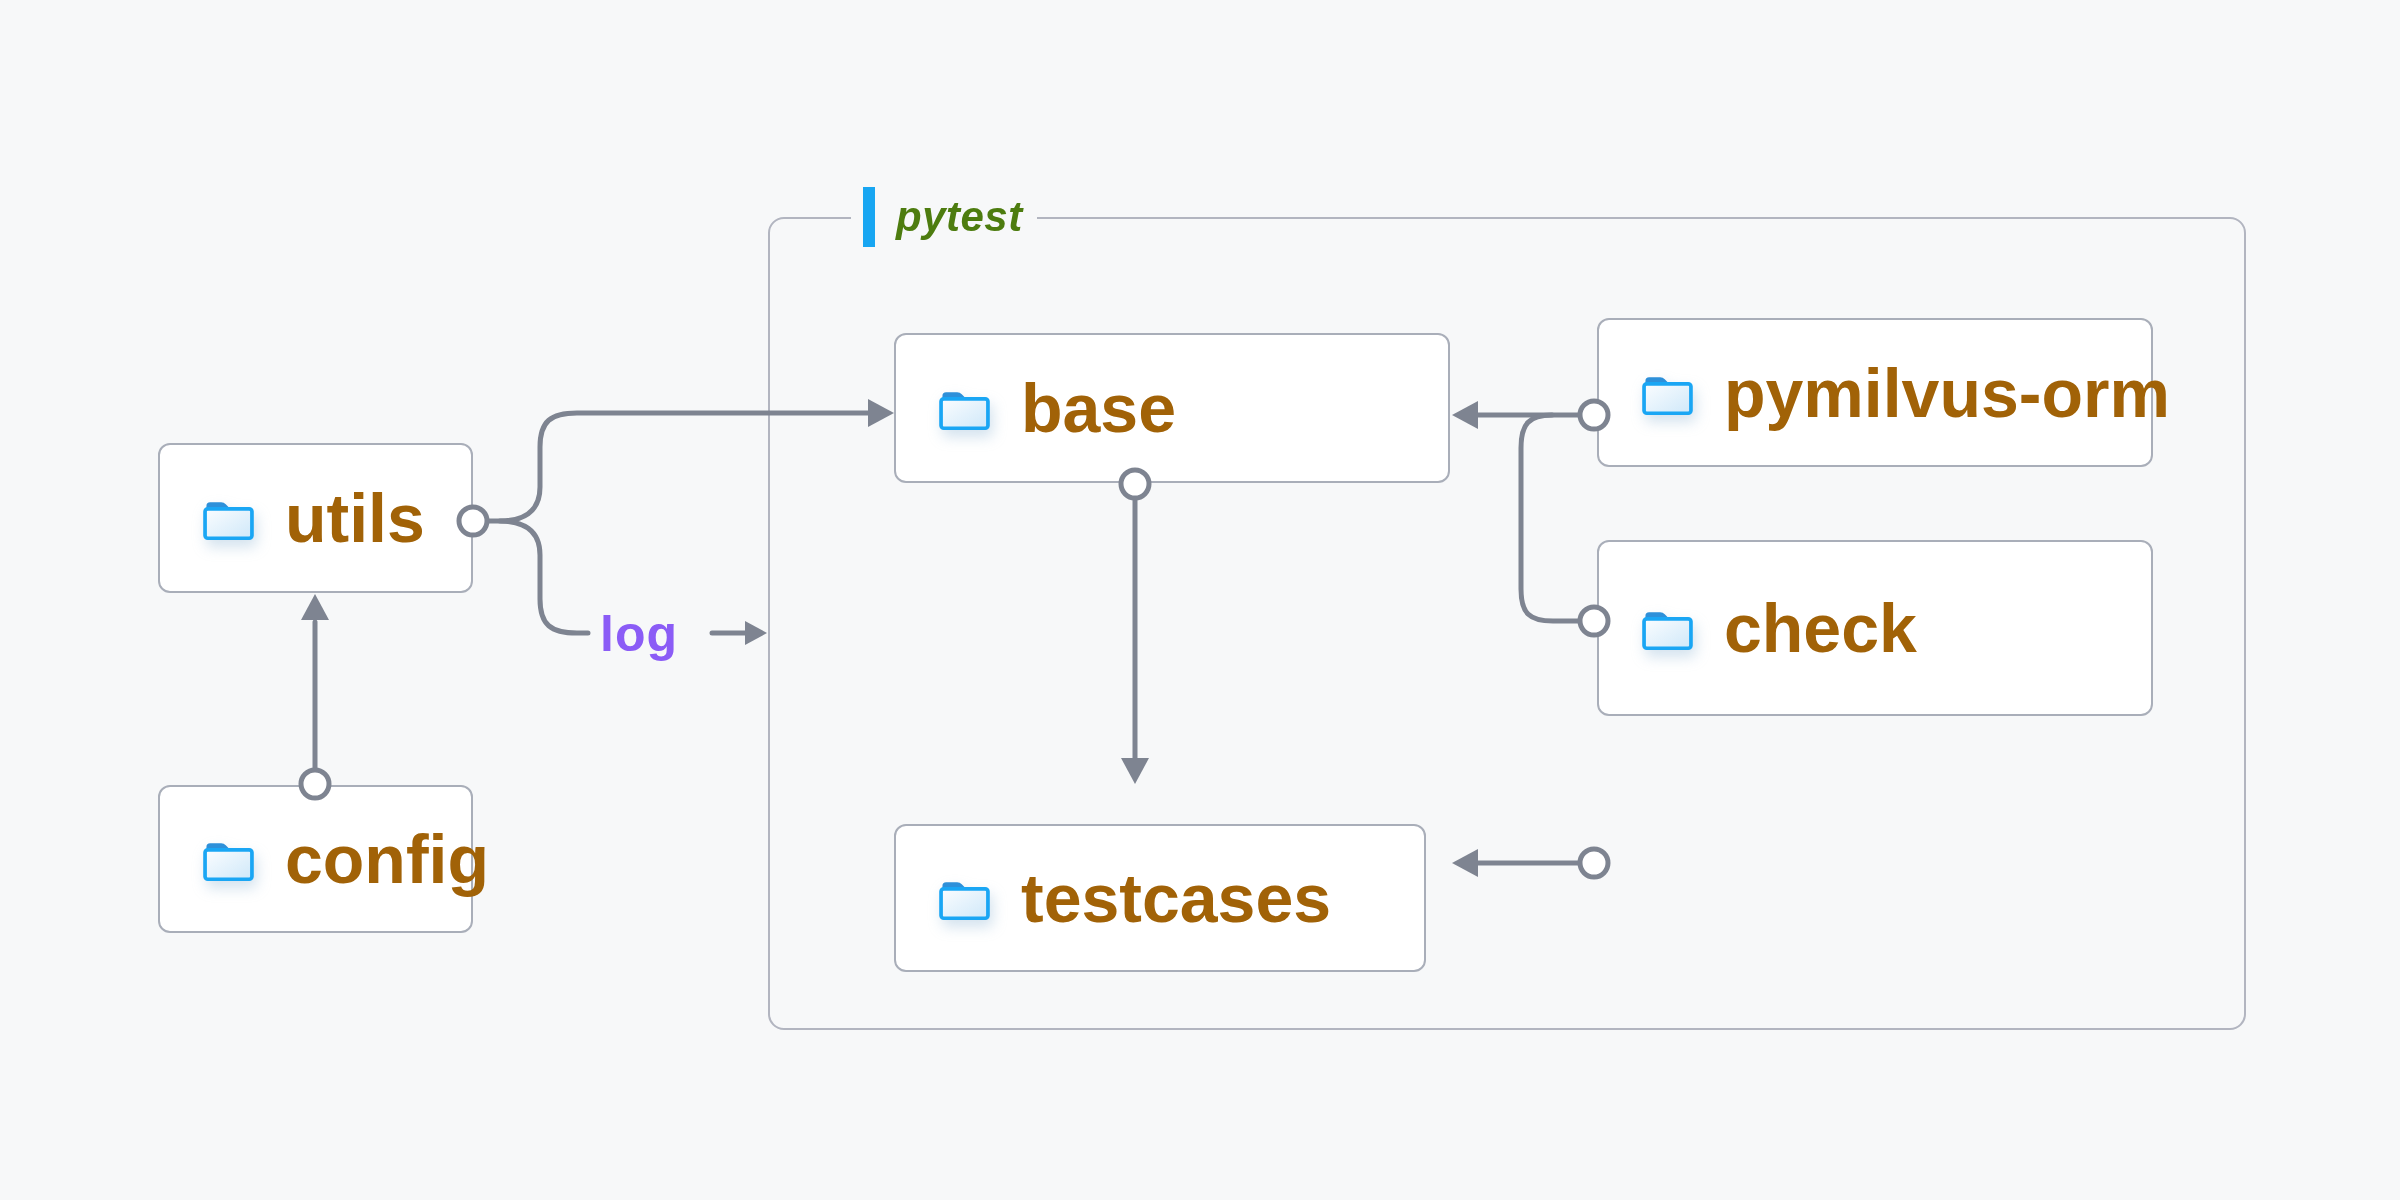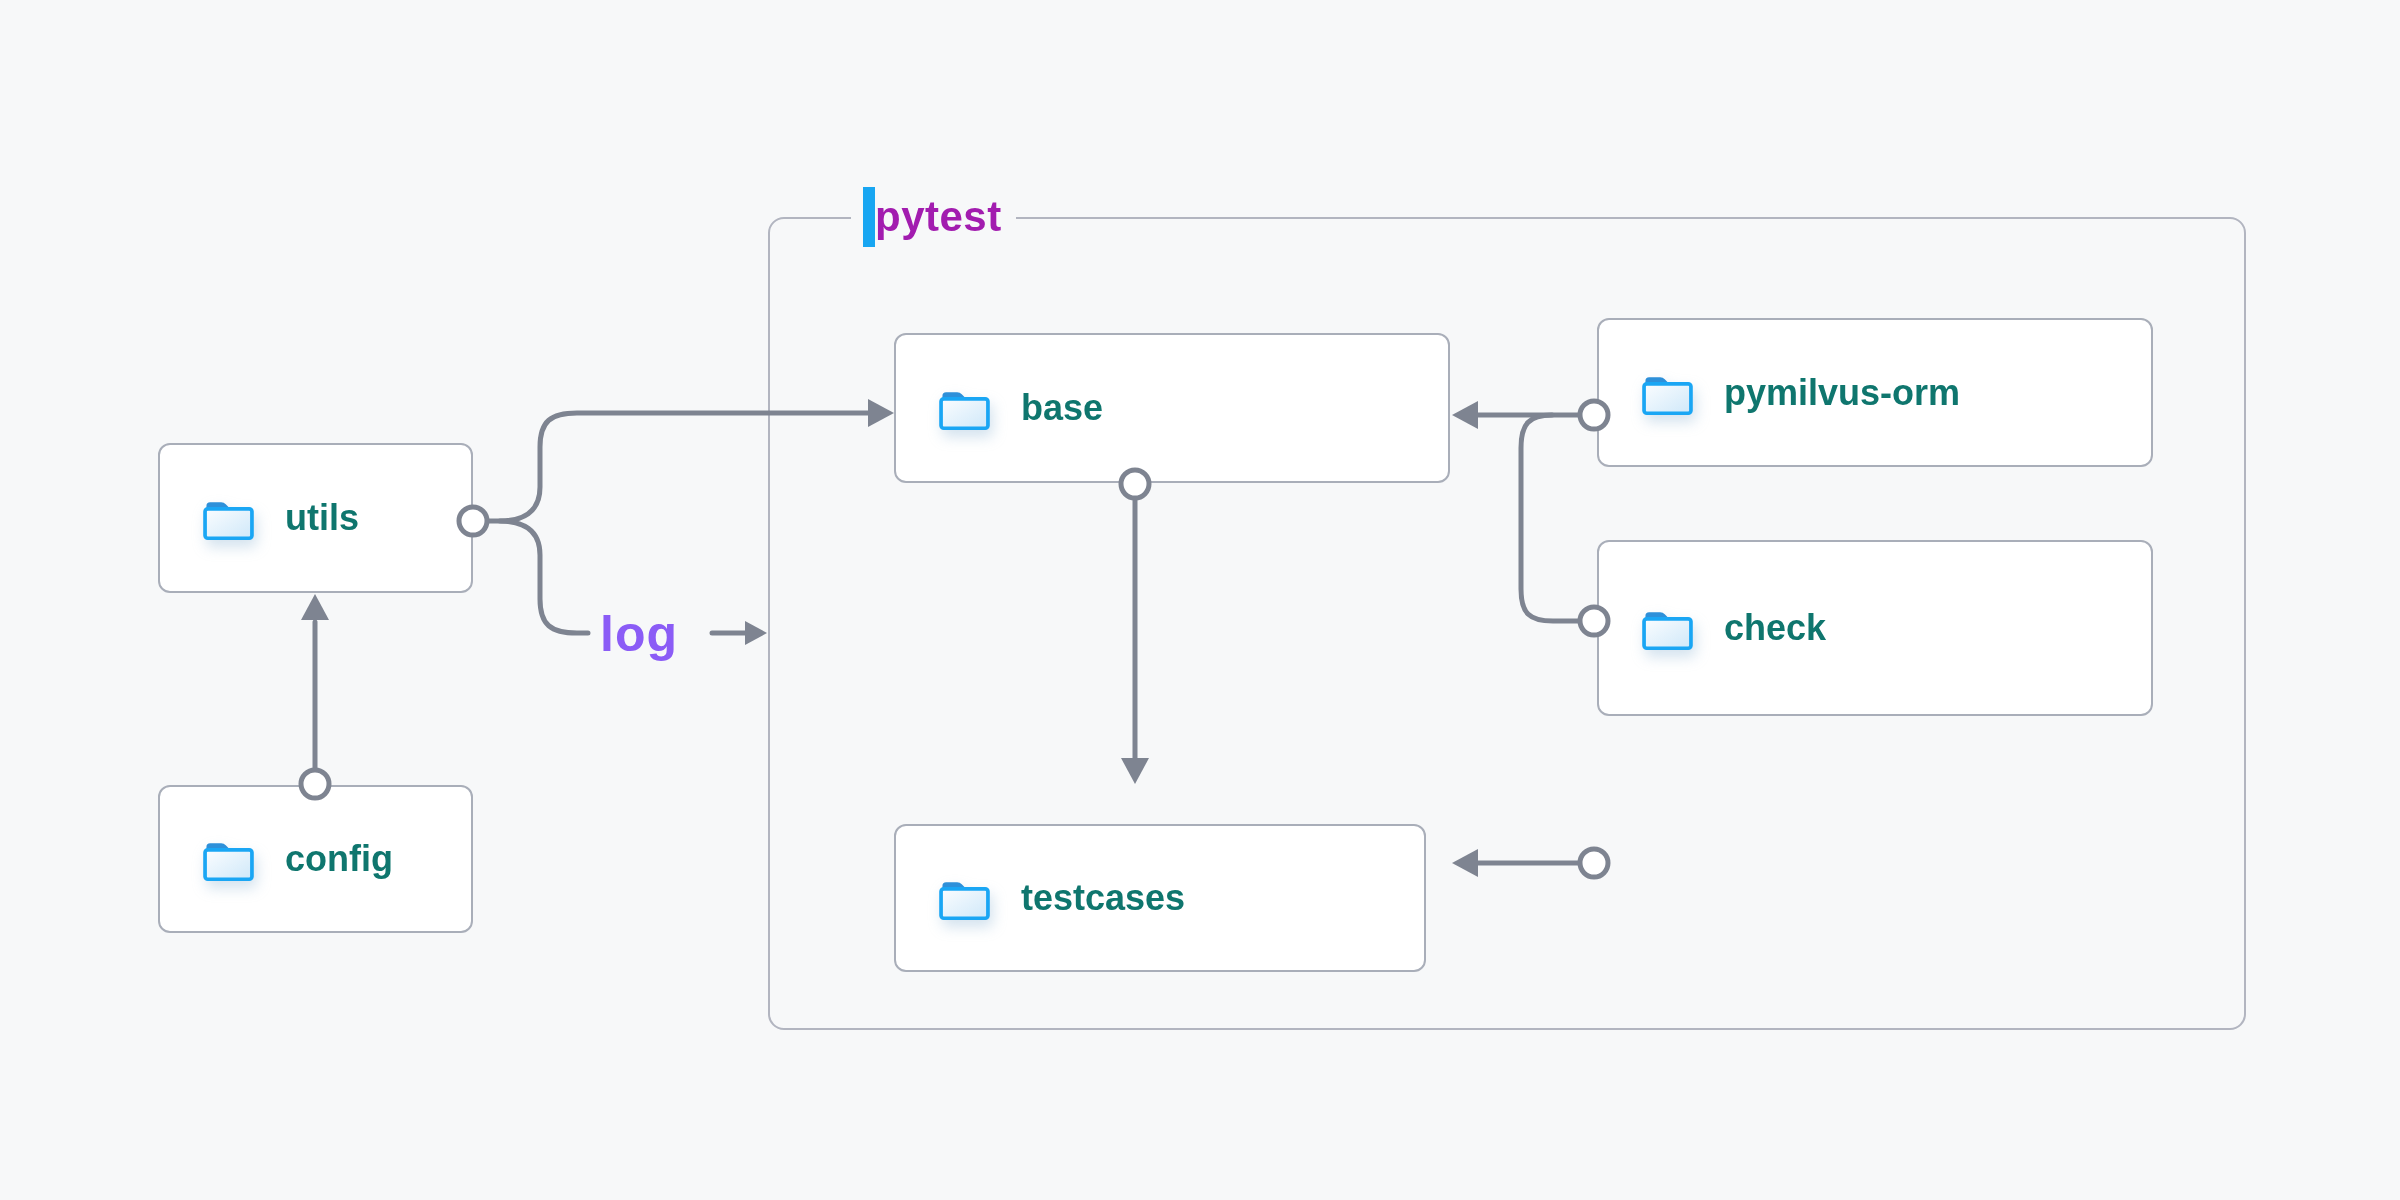--- a/index.html
+++ b/index.html
@@ -17,34 +17,35 @@
     border:2px solid #b2b5c0;border-radius:16px;
     box-sizing:border-box;
   }
   .group-label{
     position:absolute;left:851px;top:186px;height:62px;
     display:flex;align-items:center;
     padding:0 14px 0 12px;background:#f7f8f9;z-index:4;
   }
   .accent-bar{width:12px;height:60px;background:#18a6f2;}
   .group-label-text{
-    margin-left:0;font-size:42px;font-weight:700;color:#a21caf;
+    margin-left:21px;font-size:42px;font-weight:700;color:#4d7c0f;
     letter-spacing:.5px;
+    font-style:italic;
   }
 
   
   .node{
     position:absolute;background:#ffffff;
     border:2px solid #a9aeb9;border-radius:12px;
     box-sizing:border-box;
     display:flex;align-items:center;
     padding-left:40px;z-index:3;
   }
   .node .nlabel{
-    margin-left:28px;font-size:36px;font-weight:700;color:#0f766e;
+    margin-left:28px;font-size:68px;font-weight:700;color:#a16207;
     white-space:nowrap;
   }
   .folder{
     width:57px;height:48px;flex:0 0 auto;
     filter:drop-shadow(3px 7px 7px rgba(110,160,200,.30));
   }
 
   
   #wires{position:absolute;left:0;top:0;z-index:5;pointer-events:none;}
   .wire{stroke:#7e8491;stroke-width:5;fill:none;stroke-linecap:round;}

